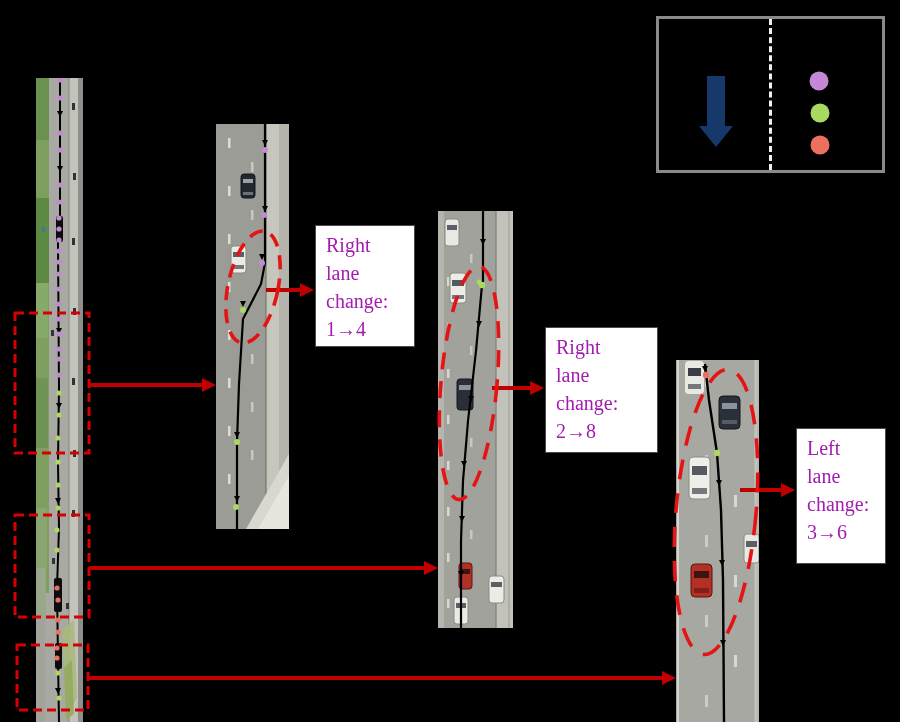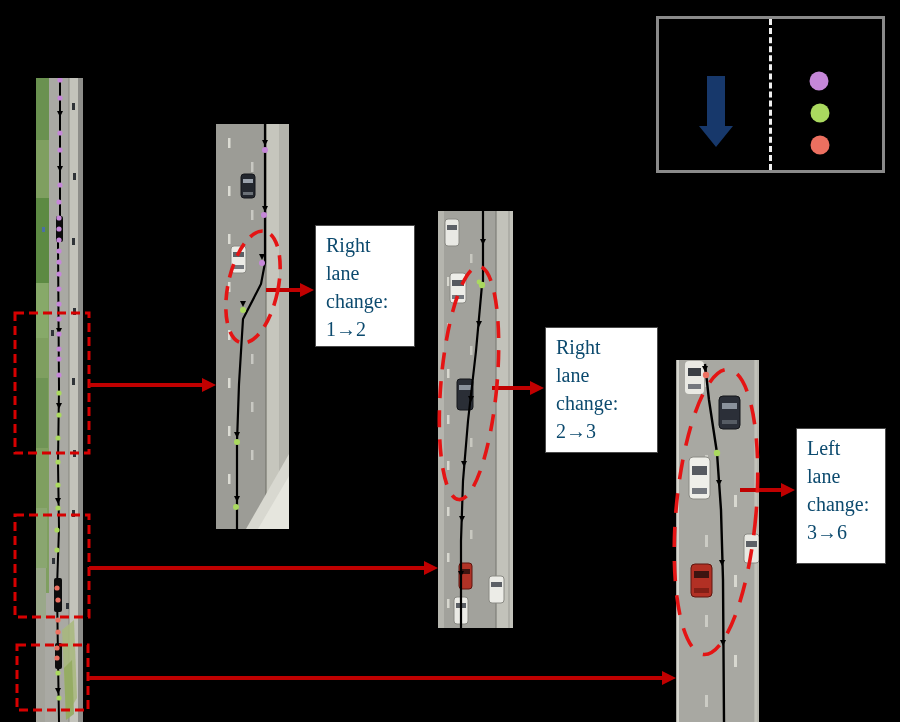--- a/index.html
+++ b/index.html
@@ -2,21 +2,21 @@
 <html><head>
 <meta charset="utf-8">
 <style>
   html,body{margin:0;padding:0;background:#000;}
   #canvas{position:relative;width:900px;height:722px;background:#000;overflow:hidden;
           font-family:"Liberation Serif", serif;}
   .abs{position:absolute;}
   svg{display:block;}
   
   .callout{position:absolute;background:#ffffff;border:1px solid #4a4a4a;
-           box-sizing:border-box;padding:5px 0 16px 10px;color:#0c4a6e;}
+           box-sizing:border-box;padding:5px 0 16px 10px;color:#a21caf;}
   .callout-line{font-size:20px;line-height:28px;white-space:nowrap;}
   
   .legend{position:absolute;left:656px;top:16px;width:229px;height:157px;
           border:3px solid #8a8a8a;box-sizing:border-box;background:#000;}
   .legend-divider{position:absolute;left:110px;top:0;height:100%;width:0;
                   border-left:3px dashed #efefef;}
   
   #overlay{position:absolute;left:0;top:0;pointer-events:none;}
 </style>
 </head>
@@ -330,27 +330,27 @@
       <ellipse cx="253" cy="287" rx="25" ry="57" transform="rotate(12 253 287)" stroke-dasharray="14 9"></ellipse>
       <ellipse cx="469" cy="383" rx="28" ry="117" transform="rotate(5 469 383)" stroke-dasharray="17 12"></ellipse>
       <ellipse cx="716" cy="512" rx="40" ry="143" transform="rotate(5 716 512)" stroke-dasharray="20 14"></ellipse>
     </g>
   </svg>
 
   <div class="callout" style="left:315px;top:225px;width:100px;height:122px">
     <div class="callout-line">Right</div>
     <div class="callout-line">lane</div>
     <div class="callout-line">change:</div>
-    <div class="callout-line">1→2</div>
+    <div class="callout-line">1→4</div>
   </div>
   <div class="callout" style="left:545px;top:327px;width:113px;height:126px">
     <div class="callout-line">Right</div>
     <div class="callout-line">lane</div>
     <div class="callout-line">change:</div>
-    <div class="callout-line">2→3</div>
+    <div class="callout-line">2→8</div>
   </div>
   <div class="callout" style="left:796px;top:428px;width:90px;height:136px">
     <div class="callout-line">Left</div>
     <div class="callout-line">lane</div>
     <div class="callout-line">change:</div>
     <div class="callout-line">3→6</div>
   </div>
 
   <div class="legend">
     <svg class="abs" style="left:40px;top:57px" width="34" height="71" viewBox="0 0 34 71">

